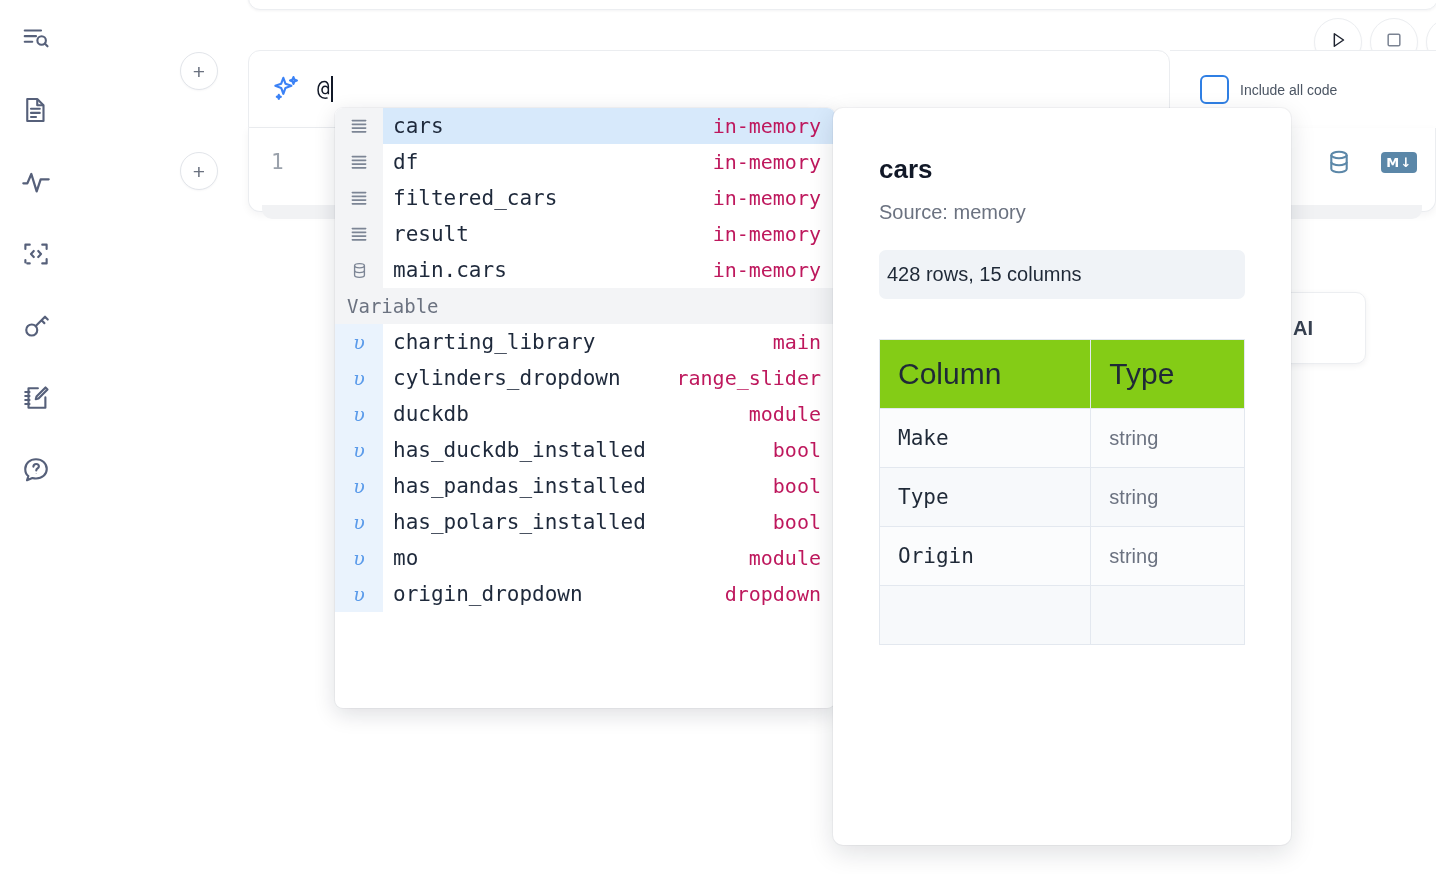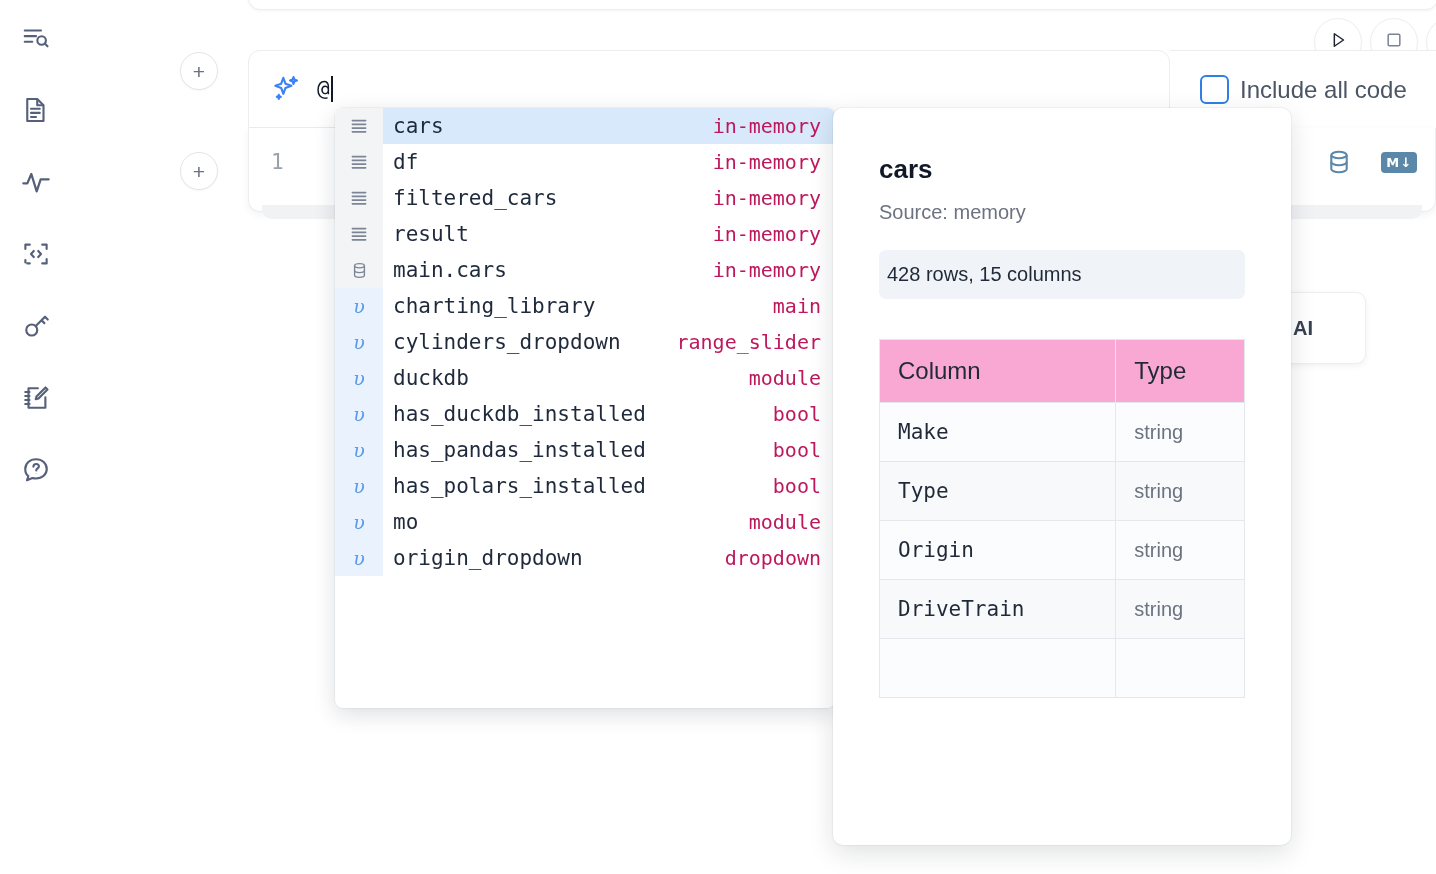--- a/index.html
+++ b/index.html
@@ -66,21 +66,21 @@
   .prompt-right {
     position: absolute; left: 1170px; top: 50px; width: 266px; height: 78px;
     border-top: 1px solid #ebedf0; background: #fff;
     display: flex; align-items: center; padding-left: 30px;
   }
   .chk-row { display: flex; align-items: center; gap: 11px; cursor: pointer; }
   .chk-box {
     width: 29px; height: 29px; border: 2px solid #2f7fe4; border-radius: 6px;
     background: #fff;
   }
-  .chk-label { font-size: 24px; color: #4b5563; white-space: nowrap; }
+  .chk-label { font-size: 14px; color: #4b5563; white-space: nowrap; }
 
   
   .round-ctl {
     position: absolute; width: 48px; height: 48px; border-radius: 50%;
     border: 1px solid #eceef1; background: #fff;
     display: flex; align-items: center; justify-content: center;
     cursor: pointer; box-shadow: 0 1px 2px rgba(16,24,40,.04);
   }
   .ctl-run  { left: 1314px; top: 18px; }
   .ctl-stop { left: 1370px; top: 18px; }
@@ -177,21 +177,21 @@
   .d-pill {
     margin-top: 26px; background: #f0f3f7; border-radius: 7px;
     padding: 13px 8px; font-size: 20px; color: #1f2937;
   }
   .d-table { margin-top: 40px; width: 100%; border-collapse: collapse; }
   .d-table th, .d-table td {
     border: 1px solid #e3e8ef; text-align: left;
     padding: 17px 18px;
   }
   .d-table th {
-    background: #f9a8d4; font-weight: normal; font-size: 24px; color: #1f2937;
+    background: #84cc16; font-weight: normal; font-size: 30px; color: #1f2937;
   }
   .d-table td.col {
     font-family: "DejaVu Sans Mono", "Liberation Mono", monospace;
     font-size: 21px; color: #1f2937; background: #fbfcfd;
   }
   .d-table td.typ { font-size: 20px; color: #6b7280; background: #fbfcfd; }
   .d-table tr:nth-child(even) td { background: #f7f9fb; }
 </style>
 </head>
 <body>
@@ -389,20 +389,21 @@
               <ellipse cx="12" cy="6" rx="6.2" ry="2.6"></ellipse>
               <path d="M5.8 6v12c0 1.45 2.78 2.6 6.2 2.6s6.2-1.15 6.2-2.6V6"></path>
               <path d="M5.8 12c0 1.45 2.78 2.6 6.2 2.6s6.2-1.15 6.2-2.6"></path>
             </svg>
           </span>
           <span class="ac-label-wrap">
             <span class="ac-name">main.cars</span>
             <span class="ac-type">in-memory</span>
           </span>
         </div>
+        <div class="ac-section">Variable</div>
         <div class="ac-row var">
           <span class="ac-ic">υ</span>
           <span class="ac-label-wrap">
             <span class="ac-name">charting_library</span>
             <span class="ac-type">main</span>
           </span>
         </div>
         <div class="ac-row var">
           <span class="ac-ic">υ</span>
           <span class="ac-label-wrap">
@@ -473,24 +474,20 @@
           </tr>
           <tr>
             <td class="col">Type</td>
             <td class="typ">string</td>
           </tr>
           <tr>
             <td class="col">Origin</td>
             <td class="typ">string</td>
           </tr>
           <tr>
-            <td class="col">DriveTrain</td>
-            <td class="typ">string</td>
-          </tr>
-          <tr>
             <td class="col">&nbsp;</td>
             <td class="typ">&nbsp;</td>
           </tr>
         </tbody>
     </table>
   </div>
 
 </div>
 
 </body></html>

